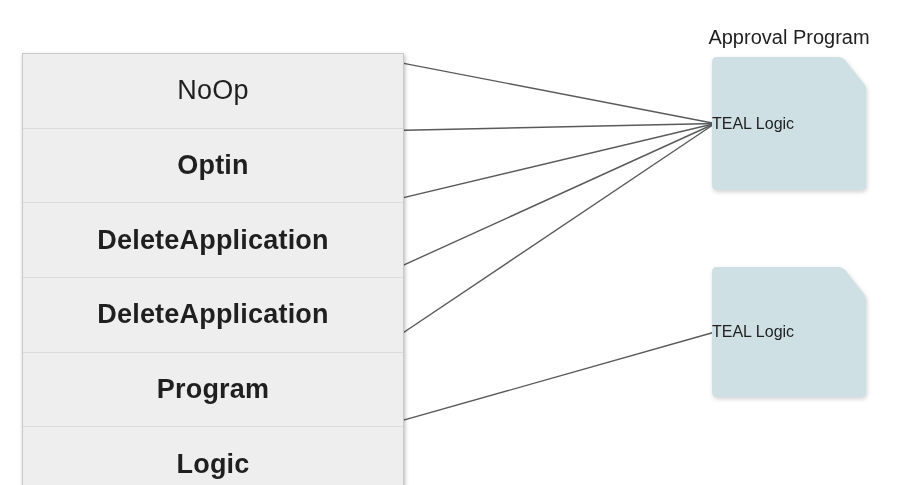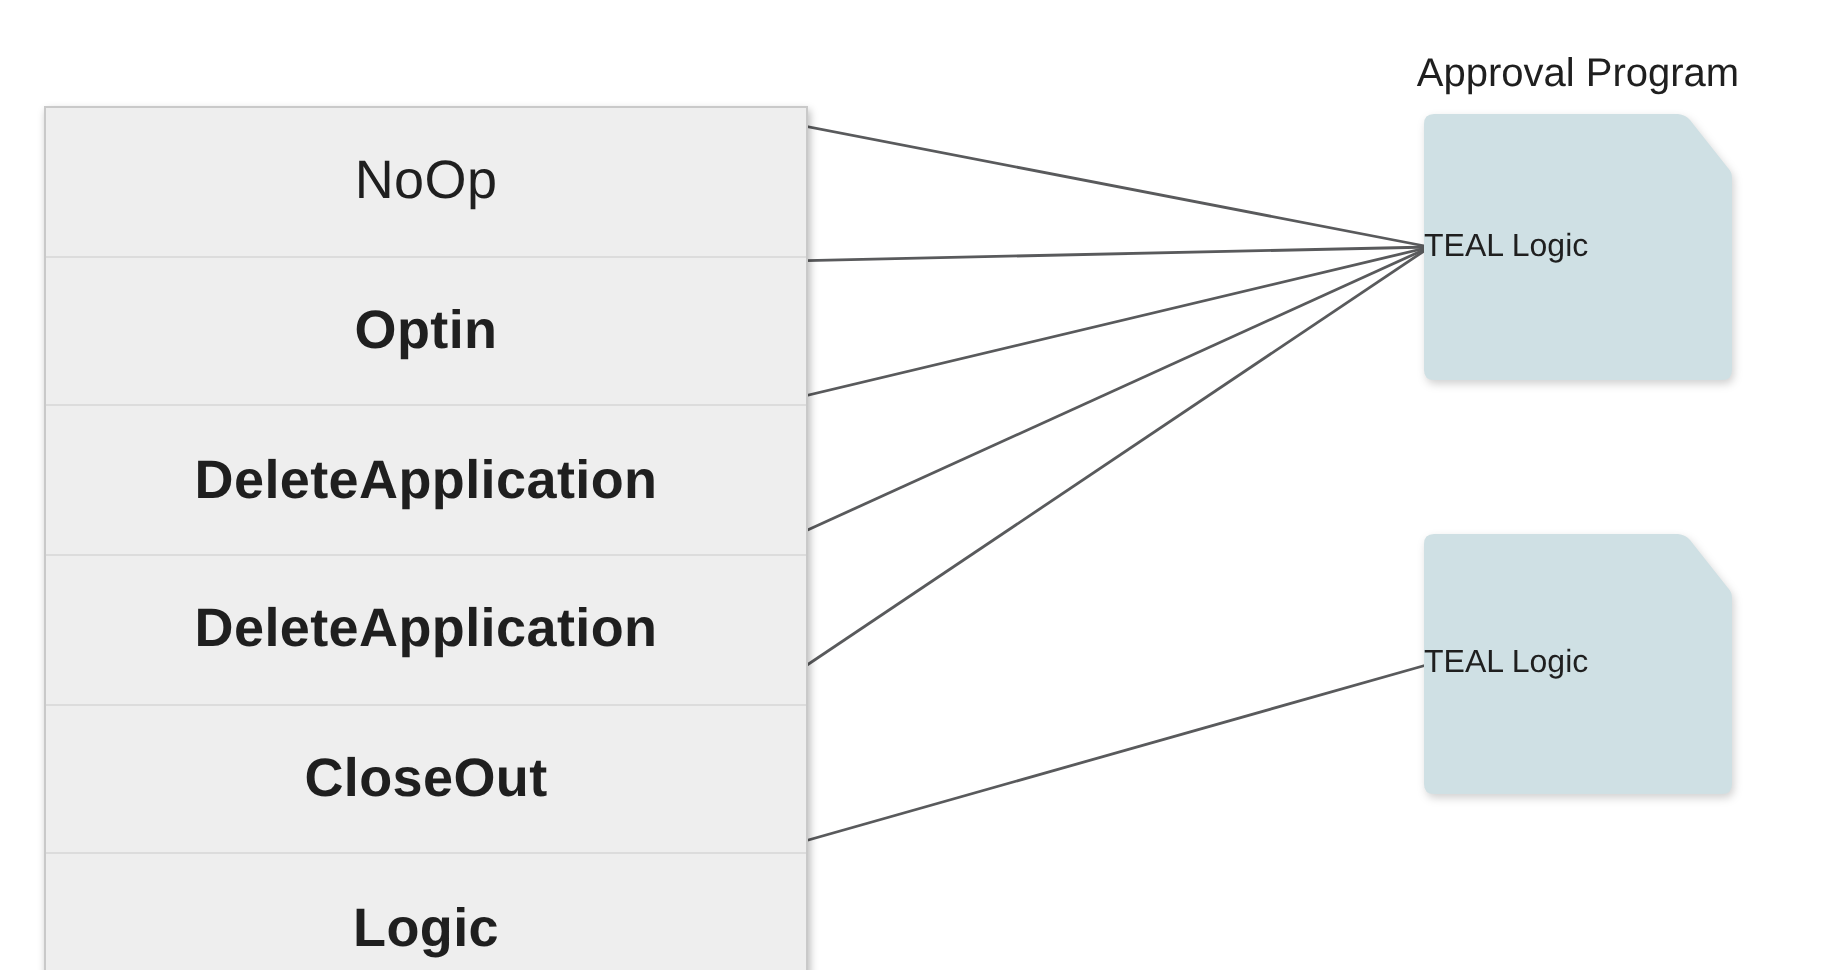--- a/index.html
+++ b/index.html
@@ -101,21 +101,21 @@
     <div class="txn-row">
       <span>Optin</span>
     </div>
     <div class="txn-row">
       <span>DeleteApplication</span>
     </div>
     <div class="txn-row">
       <span>DeleteApplication</span>
     </div>
     <div class="txn-row">
-      <span>CloseOut</span>
+      <span>Program</span>
     </div>
     <div class="txn-row">
       <span>Logic</span>
     </div>
   </div>
 
   <div class="program" id="program-approval">
     <div class="program-title">Approval Program</div>
     <div class="doc-wrap">
       <svg class="doc-shape" width="154" height="133" viewBox="0 0 154 133" xmlns="http://www.w3.org/2000/svg">

